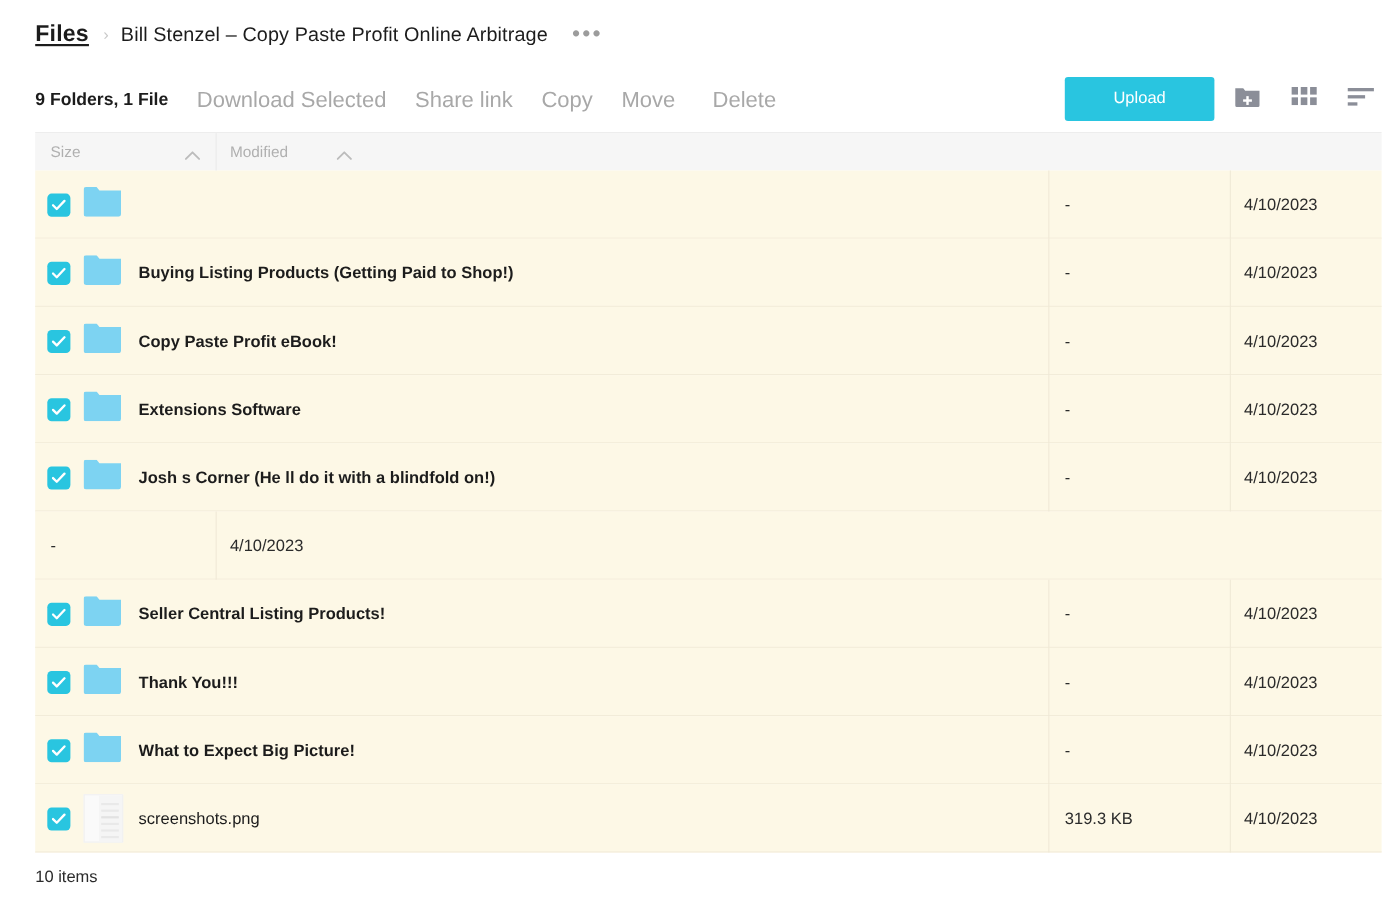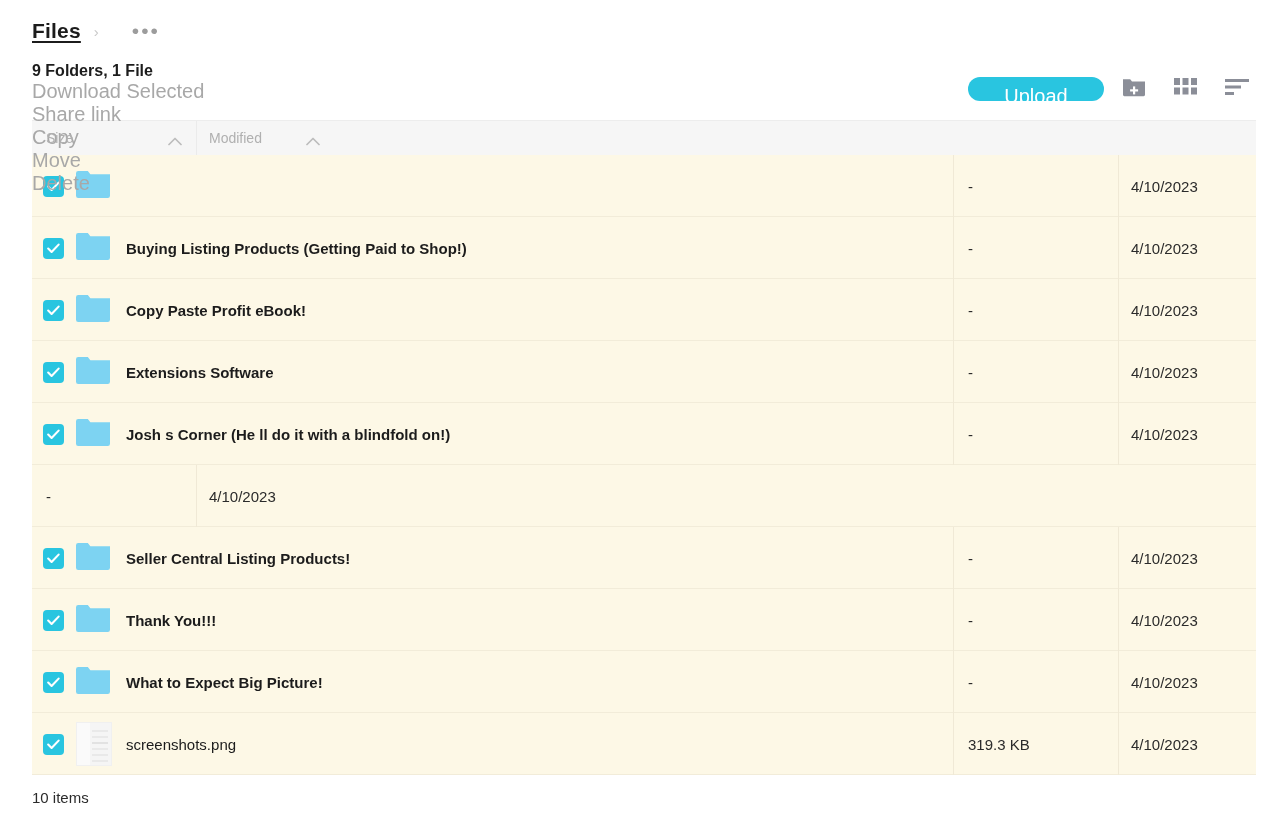--- a/index.html
+++ b/index.html
@@ -72,22 +72,22 @@
     color: #4a4a4a;
   }
   .search-input::placeholder { color: #c3c3c3; }
   .search-icon { margin-right: 18px; display: flex; }
 
   
   .toolbar {
     position: relative;
     height: 58px;
     display: flex;
+    align-items: center;
     padding-left: 32px;
-    flex-direction: column;
   }
   .sel-count {
     font-size: 16px;
     font-weight: bold;
     color: #1c1c1c;
     margin-right: 26px;
     white-space: nowrap;
   }
   .action-link {
     font-size: 20px;
@@ -99,27 +99,27 @@
   .action-link.wide { margin-right: 34px; }
   .toolbar-right {
     position: absolute;
     right: 8px;
     top: 8px;
     display: flex;
     align-items: center;
   }
   .upload-btn {
     width: 136px;
-    height: 24px;
+    height: 40px;
     background: #29c5e0;
     color: #ffffff;
     border: 0;
-    border-radius: 13px;
+    border-radius: 3px;
     font-family: "Liberation Sans", sans-serif;
-    font-size: 20px;
+    font-size: 15px;
     cursor: pointer;
     line-height: 36px;
     text-align: center;
   }
   .icon-btn {
     width: 44px;
     height: 38px;
     display: flex;
     align-items: center;
     justify-content: center;
@@ -231,20 +231,21 @@
     font-size: 15px;
     color: #2b2b2b;
   }
 </style>
 </head>
 <body>
 
 <div class="header">
   <span class="crumb-root">Files</span>
   <span class="crumb-sep">›</span>
+  <span class="crumb-current">Bill Stenzel – Copy Paste Profit Online Arbitrage</span>
   <span class="crumb-more">•••</span>
 
 </div>
 
 <div class="toolbar">
   <span class="sel-count">9 Folders, 1 File</span>
 
   <span class="action-link">Download Selected</span>
   <span class="action-link">Share link</span>
   <span class="action-link">Copy</span>

